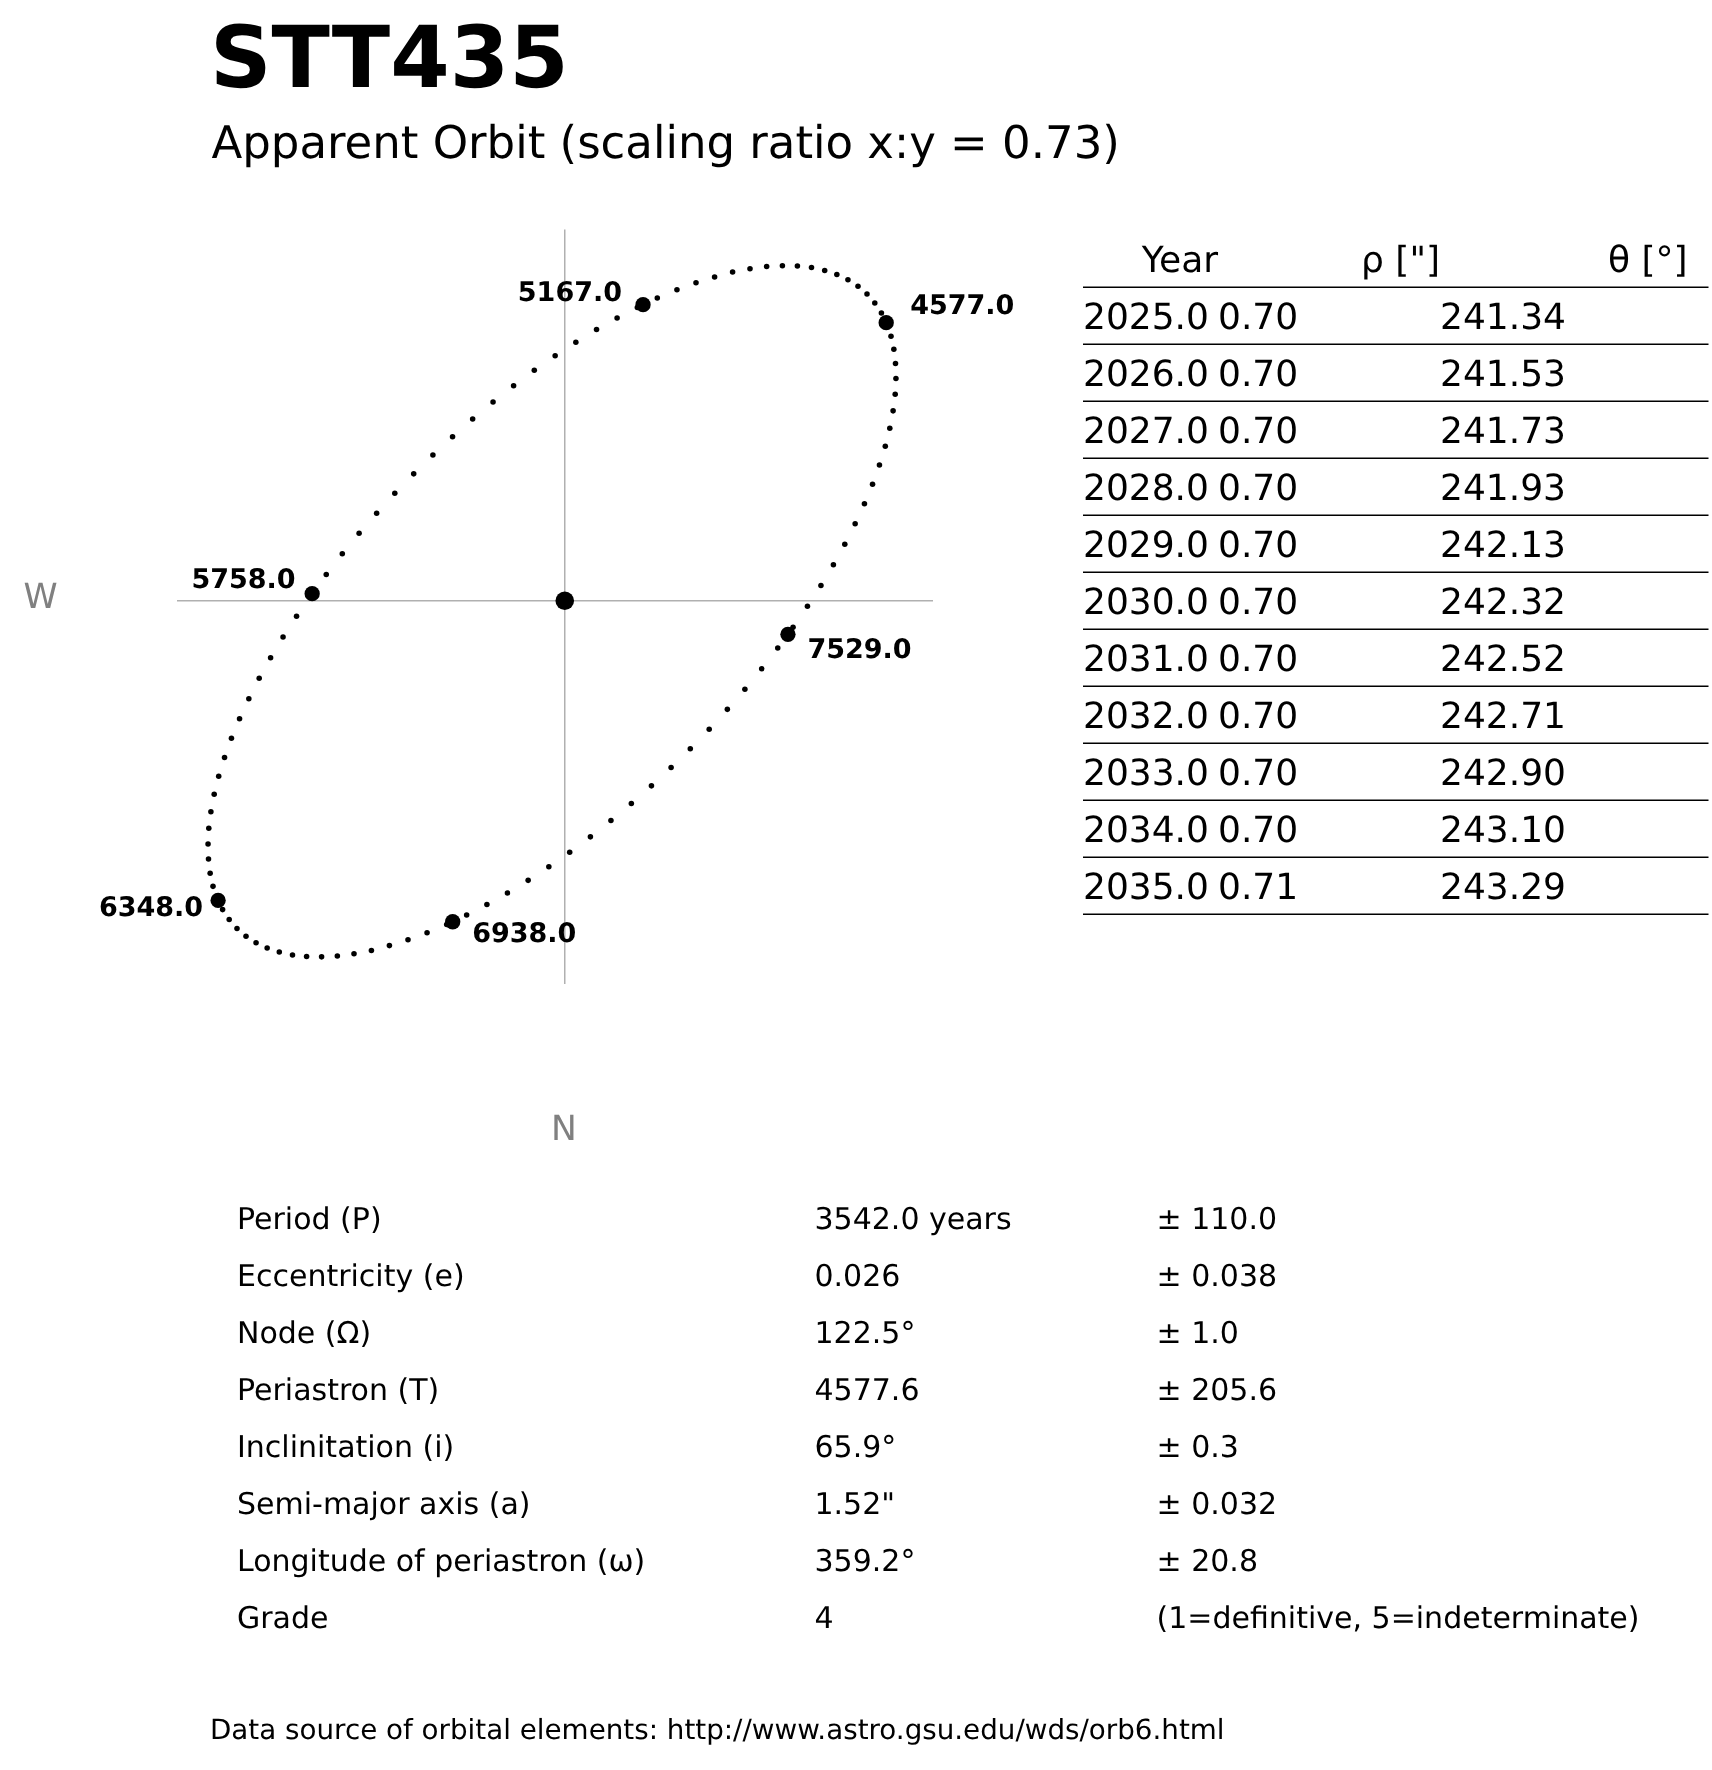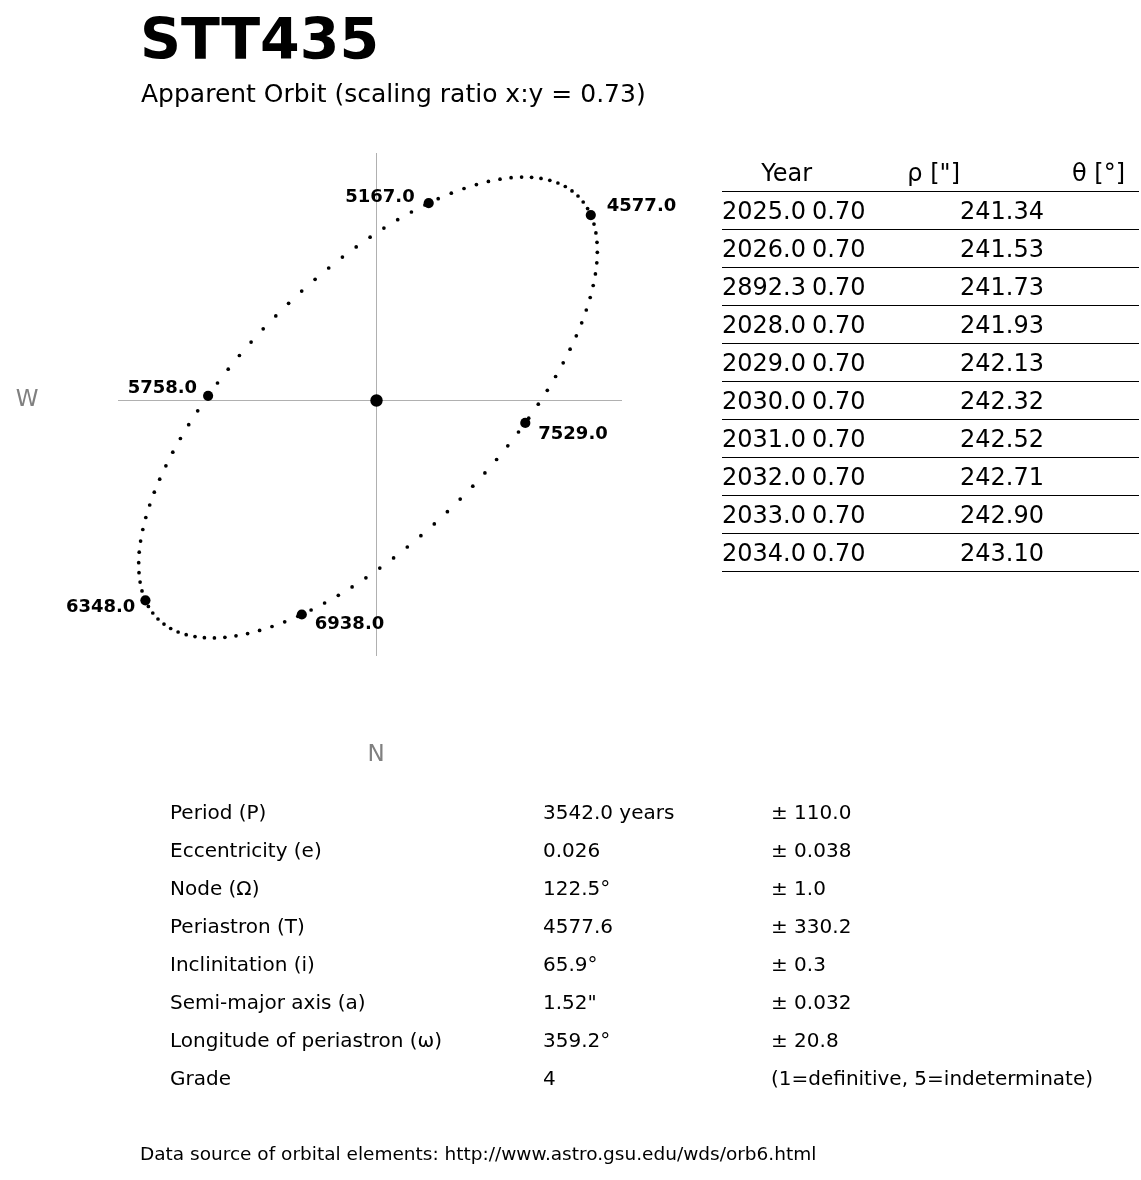--- a/index.html
+++ b/index.html
@@ -7,37 +7,37 @@
     width:1141px;height:1180px;background:#ffffff;color:#000;
     font-family:"DejaVu Sans","Liberation Sans",sans-serif;
     position:relative;overflow:hidden;
   }
   .title{
     position:absolute;left:140px;top:11px;
     font-size:57px;font-weight:700;line-height:1;white-space:nowrap;
   }
   .subtitle{
     position:absolute;left:141px;top:81px;
-    font-size:25px;line-height:1;white-space:nowrap;
+    font-size:30px;line-height:1;white-space:nowrap;
   }
   #orbit-svg{position:absolute;left:0;top:0;}
   .eph-table{
     position:absolute;left:722px;top:155px;
     border-collapse:collapse;font-size:24px;table-layout:fixed;
   }
   .eph-table th{font-weight:normal;height:36px;text-align:right;
     border-bottom:1.7px solid #000;padding:0;}
   .eph-table td{height:37px;text-align:left;border-bottom:1.7px solid #000;padding:0;}
   .eph-table .c1{width:90px;}
   .eph-table .c2{width:148px;}
   .eph-table .c3{width:165px;padding-right:14px;}
   .elements{position:absolute;left:158px;top:793px;font-size:20px;}
   .el-row{position:relative;height:38px;width:960px;}
   .el-row span{position:absolute;top:50%;transform:translateY(-50%);white-space:nowrap;}
-  .el-label{left:0;margin-left:12px;}
+  .el-label{left:0;}
   .el-value{left:385px;}
   .el-error{left:613px;}
   .footer{
     position:absolute;left:140px;top:1143px;
     font-size:18.5px;font-weight:400;white-space:nowrap;
   }
 </style>
 </head>
 <body>
 
@@ -186,21 +186,21 @@
         <td class="c1">2025.0</td>
         <td class="c2">0.70</td>
         <td class="c3">241.34</td>
       </tr>
       <tr>
         <td class="c1">2026.0</td>
         <td class="c2">0.70</td>
         <td class="c3">241.53</td>
       </tr>
       <tr>
-        <td class="c1">2892.3</td>
+        <td class="c1">2027.0</td>
         <td class="c2">0.70</td>
         <td class="c3">241.73</td>
       </tr>
       <tr>
         <td class="c1">2028.0</td>
         <td class="c2">0.70</td>
         <td class="c3">241.93</td>
       </tr>
       <tr>
         <td class="c1">2029.0</td>
@@ -224,20 +224,25 @@
       </tr>
       <tr>
         <td class="c1">2033.0</td>
         <td class="c2">0.70</td>
         <td class="c3">242.90</td>
       </tr>
       <tr>
         <td class="c1">2034.0</td>
         <td class="c2">0.70</td>
         <td class="c3">243.10</td>
+      </tr>
+      <tr>
+        <td class="c1">2035.0</td>
+        <td class="c2">0.71</td>
+        <td class="c3">243.29</td>
       </tr>
     </tbody>
 </table>
 
 <div class="elements">
     <div class="el-row">
       <span class="el-label">Period (P)</span>
       <span class="el-value">3542.0 years</span>
       <span class="el-error">± 110.0</span>
     </div>
@@ -247,21 +252,21 @@
       <span class="el-error">± 0.038</span>
     </div>
     <div class="el-row">
       <span class="el-label">Node (Ω)</span>
       <span class="el-value">122.5°</span>
       <span class="el-error">± 1.0</span>
     </div>
     <div class="el-row">
       <span class="el-label">Periastron (T)</span>
       <span class="el-value">4577.6</span>
-      <span class="el-error">± 330.2</span>
+      <span class="el-error">± 205.6</span>
     </div>
     <div class="el-row">
       <span class="el-label">Inclinitation (i)</span>
       <span class="el-value">65.9°</span>
       <span class="el-error">± 0.3</span>
     </div>
     <div class="el-row">
       <span class="el-label">Semi-major axis (a)</span>
       <span class="el-value">1.52"</span>
       <span class="el-error">± 0.032</span>

